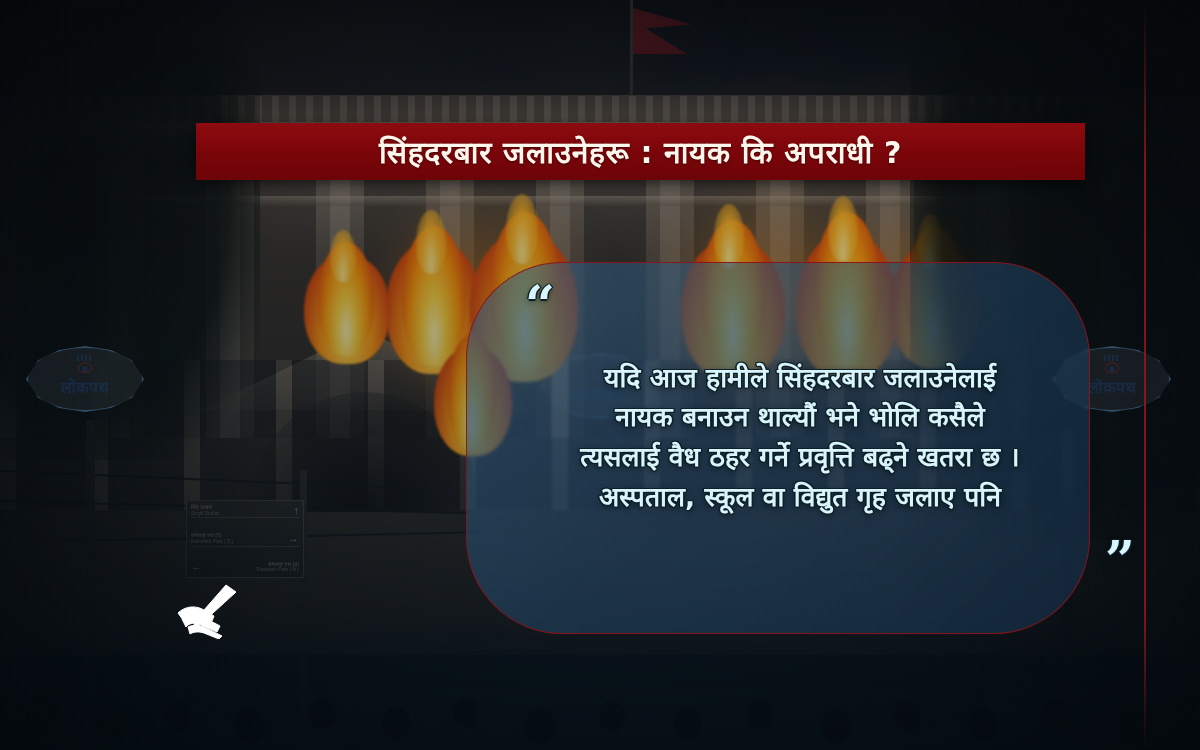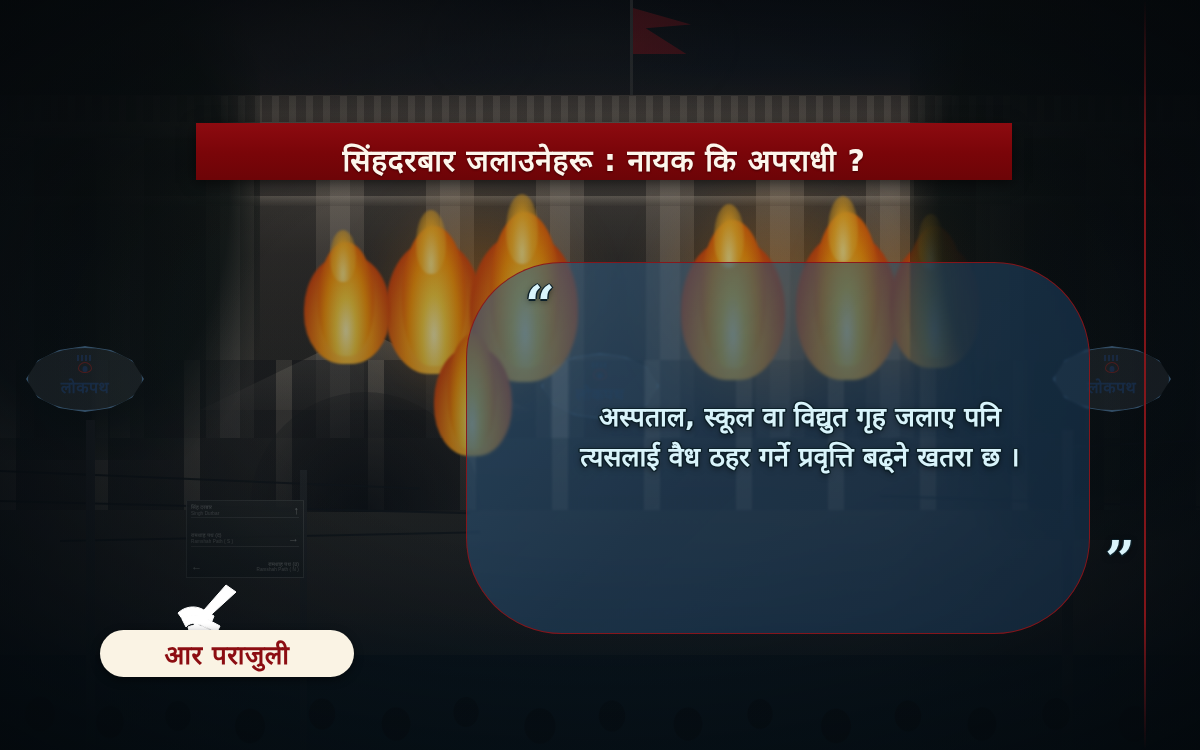--- a/index.html
+++ b/index.html
@@ -211,23 +211,23 @@
     position:absolute; left:0; right:0; top:30px; text-align:center;
     color:rgba(38,74,124,.92); font-size:16px; font-weight:700;
     font-family:"DejaVu Sans", sans-serif; letter-spacing:.5px;
   }
   .wm-left  { left:26px;  top:346px; }
   .wm-mid   { left:541px; top:353px; opacity:.30; }
   .wm-right { left:1053px; top:346px; }
 
   
   .title-banner {
-    position:absolute; left:196px; top:123px; width:816px; height:57px;
+    position:absolute; left:196px; top:123px; width:889px; height:57px;
     background:linear-gradient(180deg,#8d0b10 0%,#7a0509 52%, #6d0407 100%);
-    display:flex; align-items:flex-end; justify-content:center;
+    display:flex; align-items:center; justify-content:center;
     box-shadow:0 3px 14px rgba(0,0,0,.55);
   }
   .title-text {
     color:#fdf6ec; font-family:"DejaVu Sans", sans-serif;
     font-size:30px; font-weight:700; letter-spacing:.6px;
     white-space:nowrap; text-shadow:0 1px 2px rgba(0,0,0,.45);
   }
 
   
   .quote-panel {
@@ -405,32 +405,31 @@
     <div class="wmtext">लोकपथ</div>
   </div>
 
   <div class="title-banner">
     <div class="title-text">सिंहदरबार जलाउनेहरू : नायक कि अपराधी ?</div>
   </div>
 
   <div class="quote-panel"></div>
   <div class="qmark qmark-open">“</div>
   <div class="quote-body">
+    <div class="qline">यदि आज हामीले सिंहदरबार जलाउनेलाई</div>
+    <div class="qline">नायक बनाउन थाल्यौं भने भोलि कसैले</div>
+    <div class="qline">त्यसलाई वैध ठहर गर्ने प्रवृत्ति बढ्ने खतरा छ ।</div>
     <div class="qline">अस्पताल, स्कूल वा विद्युत गृह जलाए पनि</div>
-    <div class="qline">त्यसलाई वैध ठहर गर्ने प्रवृत्ति बढ्ने खतरा छ ।</div>
   </div>
   <div class="qmark qmark-close">”</div>
 
   <svg class="hand-icon" viewBox="0 0 72 56">
     <g fill="#ffffff" stroke="#ffffff" stroke-width="1">
       <path d="M58 2 L68 9 L34 40 L26 43 L29 35 Z"></path>
       <path d="M10 30 C16 24, 26 22, 34 26 L46 33 L44 38 L30 33 C24 31, 18 33, 15 37 Z"></path>
       <path d="M14 36 C20 31, 30 31, 37 35 L52 43 L49 49 L33 42 C27 39, 21 40, 18 44 Z"></path>
       <path d="M20 44 C26 41, 34 42, 40 46 L54 53 L51 56 L36 50 C30 48, 25 49, 22 51 Z"></path>
       <path d="M28 38 L24 46 L31 44 Z"></path>
     </g>
   </svg>
-  <div class="author-badge">
-    <div class="author-name">आर पराजुली</div>
-  </div>
 
   <div class="edge-line"></div>
 </div>
 
 </body></html>

